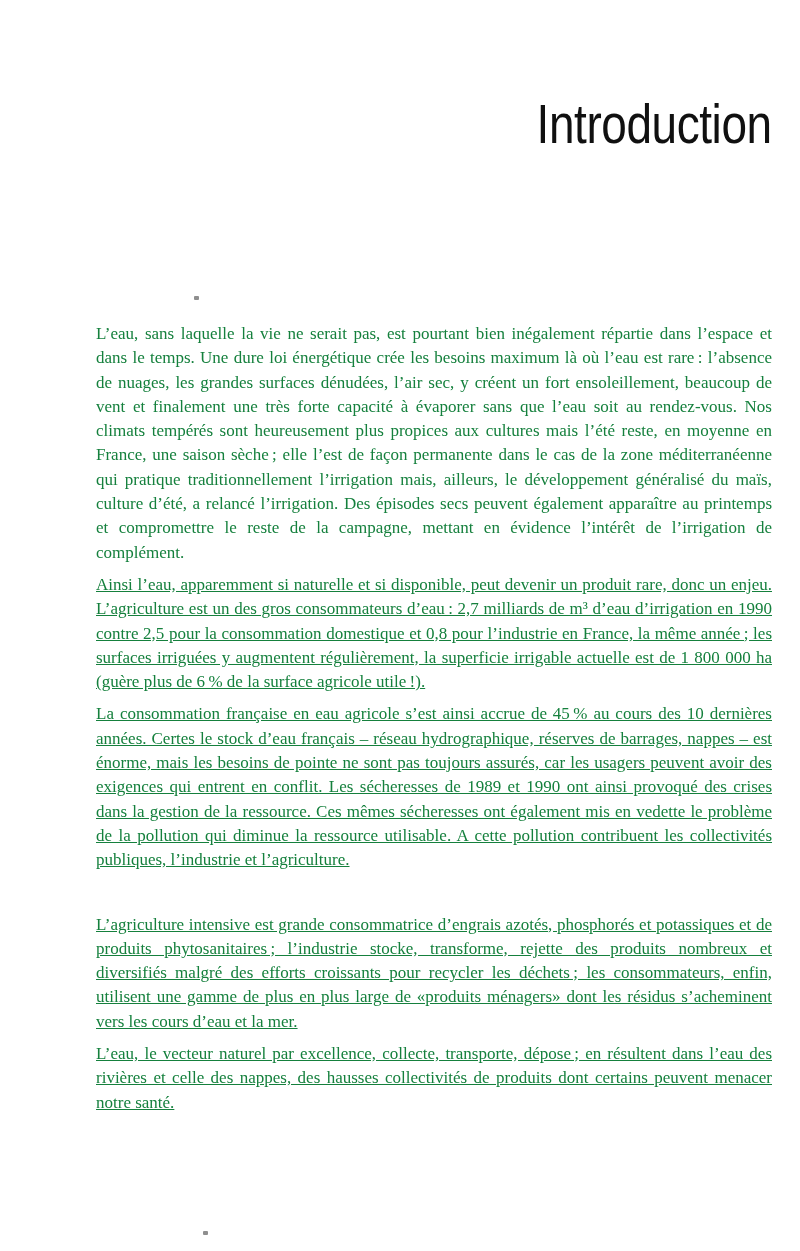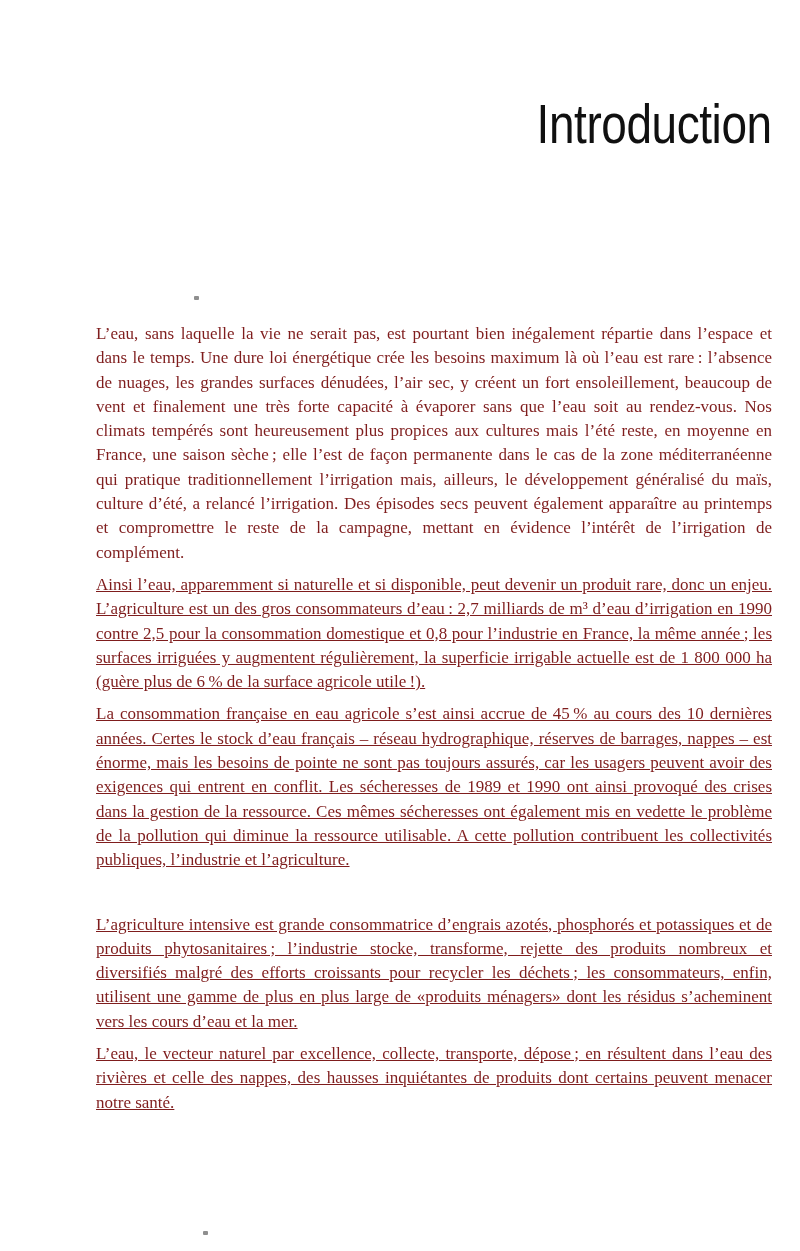--- a/index.html
+++ b/index.html
@@ -33,21 +33,21 @@
   }
   .body-text {
     position: absolute;
     top: 322px;
     left: 52px;
     width: 676px;
     font-family: "Liberation Serif", "DejaVu Serif", serif;
     font-size: 17px;
     line-height: 24.3px;
     text-align: justify;
-    color: #7f1d1d;
+    color: #15803d;
   }
   .body-text p {
     margin: 0;
     padding: 0;
   }
   .body-text p + p {
     margin-top: 8px;
     text-decoration: underline;
   }
   .body-text p.section-start {
@@ -69,18 +69,18 @@
 
   <h1 class="chapter-title">Introduction</h1>
 
   <div class="speck speck-1"></div>
 
   <div class="body-text">
     <p>L’eau, sans laquelle la vie ne serait pas, est pourtant bien inégalement répartie dans l’espace et dans le temps. Une dure loi énergétique crée les besoins maximum là où l’eau est rare : l’absence de nuages, les grandes surfaces dénudées, l’air sec, y créent un fort ensoleillement, beaucoup de vent et finalement une très forte capacité à évaporer sans que l’eau soit au rendez-vous. Nos climats tempérés sont heureusement plus propices aux cultures mais l’été reste, en moyenne en France, une saison sèche ; elle l’est de façon permanente dans le cas de la zone méditerranéenne qui pratique traditionnellement l’irrigation mais, ailleurs, le développement généralisé du maïs, culture d’été, a relancé l’irrigation. Des épisodes secs peuvent également apparaître au printemps et compromettre le reste de la campagne, mettant en évidence l’intérêt de l’irrigation de complément.</p>
     <p>Ainsi l’eau, apparemment si naturelle et si disponible, peut devenir un produit rare, donc un enjeu. L’agriculture est un des gros consommateurs d’eau : 2,7 milliards de m³ d’eau d’irrigation en 1990 contre 2,5 pour la consommation domestique et 0,8 pour l’industrie en France, la même année ; les surfaces irriguées y augmentent régulièrement, la superficie irrigable actuelle est de 1&nbsp;800&nbsp;000 ha (guère plus de 6 % de la surface agricole utile !).</p>
     <p>La consommation française en eau agricole s’est ainsi accrue de 45 % au cours des 10 dernières années. Certes le stock d’eau français – réseau hydrographique, réserves de barrages, nappes – est énorme, mais les besoins de pointe ne sont pas toujours assurés, car les usagers peuvent avoir des exigences qui entrent en conflit. Les sécheresses de 1989 et 1990 ont ainsi provoqué des crises dans la gestion de la ressource. Ces mêmes sécheresses ont également mis en vedette le problème de la pollution qui diminue la ressource utilisable. A cette pollution contribuent les collectivités publiques, l’industrie et l’agriculture.</p>
     <p class="section-start">L’agriculture intensive est grande consommatrice d’engrais azotés, phosphorés et potassiques et de produits phytosanitaires ; l’industrie stocke, transforme, rejette des produits nombreux et diversifiés malgré des efforts croissants pour recycler les déchets ; les consommateurs, enfin, utilisent une gamme de plus en plus large de «produits ménagers» dont les résidus s’acheminent vers les cours d’eau et la mer.</p>
-    <p>L’eau, le vecteur naturel par excellence, collecte, transporte, dépose ; en résultent dans l’eau des rivières et celle des nappes, des hausses inquiétantes de produits dont certains peuvent menacer notre santé.</p>
+    <p>L’eau, le vecteur naturel par excellence, collecte, transporte, dépose ; en résultent dans l’eau des rivières et celle des nappes, des hausses collectivités de produits dont certains peuvent menacer notre santé.</p>
   </div>
 
   <div class="speck speck-2"></div>
 
 </div>
 
 </body></html>

